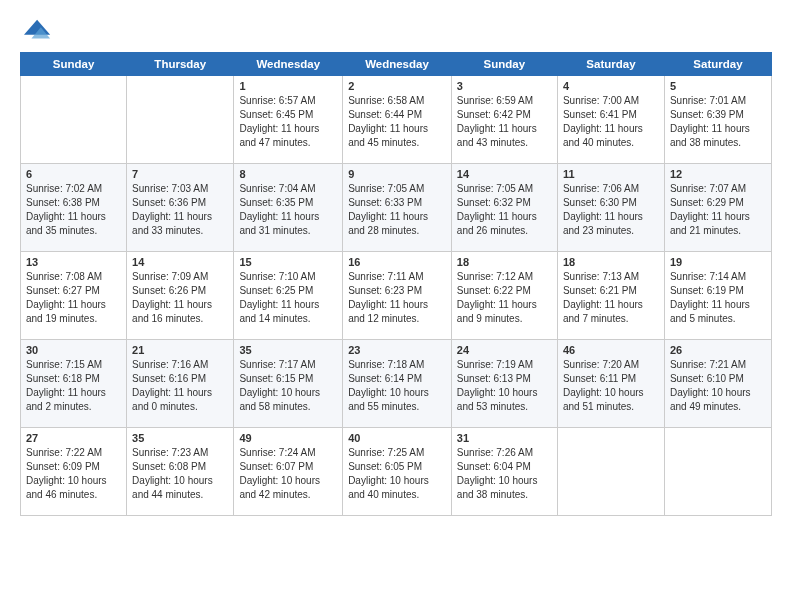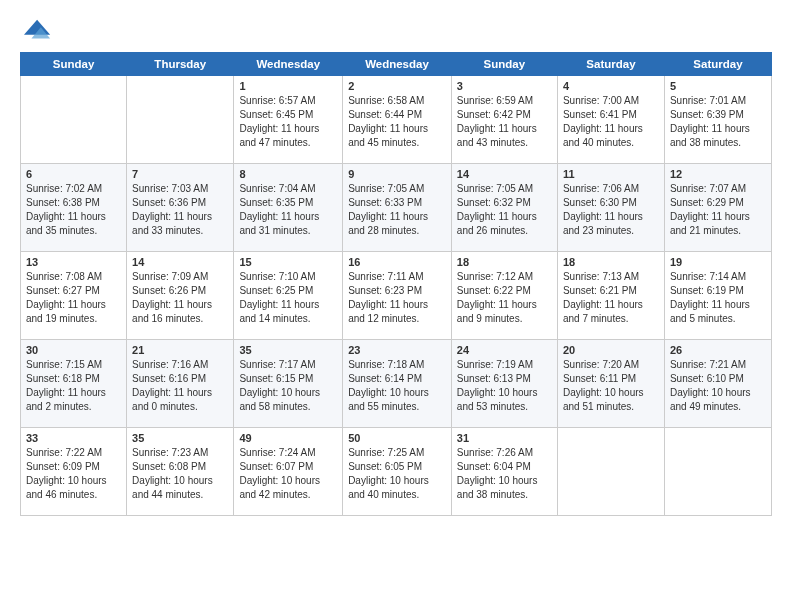--- a/index.html
+++ b/index.html
@@ -220,43 +220,43 @@
           </td>
           <td>
             <span class="day-num">23</span>
             <div class="day-info">Sunrise: 7:18 AM<br>Sunset: 6:14 PM<br>Daylight: 10 hours and 55 minutes.</div>
           </td>
           <td>
             <span class="day-num">24</span>
             <div class="day-info">Sunrise: 7:19 AM<br>Sunset: 6:13 PM<br>Daylight: 10 hours and 53 minutes.</div>
           </td>
           <td>
-            <span class="day-num">20</span>
+            <span class="day-num">46</span>
             <div class="day-info">Sunrise: 7:20 AM<br>Sunset: 6:11 PM<br>Daylight: 10 hours and 51 minutes.</div>
           </td>
           <td>
             <span class="day-num">26</span>
             <div class="day-info">Sunrise: 7:21 AM<br>Sunset: 6:10 PM<br>Daylight: 10 hours and 49 minutes.</div>
           </td>
         </tr>
         <tr>
           <td>
-            <span class="day-num">33</span>
+            <span class="day-num">27</span>
             <div class="day-info">Sunrise: 7:22 AM<br>Sunset: 6:09 PM<br>Daylight: 10 hours and 46 minutes.</div>
           </td>
           <td>
             <span class="day-num">35</span>
             <div class="day-info">Sunrise: 7:23 AM<br>Sunset: 6:08 PM<br>Daylight: 10 hours and 44 minutes.</div>
           </td>
           <td>
             <span class="day-num">49</span>
             <div class="day-info">Sunrise: 7:24 AM<br>Sunset: 6:07 PM<br>Daylight: 10 hours and 42 minutes.</div>
           </td>
           <td>
-            <span class="day-num">50</span>
+            <span class="day-num">40</span>
             <div class="day-info">Sunrise: 7:25 AM<br>Sunset: 6:05 PM<br>Daylight: 10 hours and 40 minutes.</div>
           </td>
           <td>
             <span class="day-num">31</span>
             <div class="day-info">Sunrise: 7:26 AM<br>Sunset: 6:04 PM<br>Daylight: 10 hours and 38 minutes.</div>
           </td>
           <td class="empty-cell"></td>
           <td class="empty-cell"></td>
         </tr>
       </tbody>

